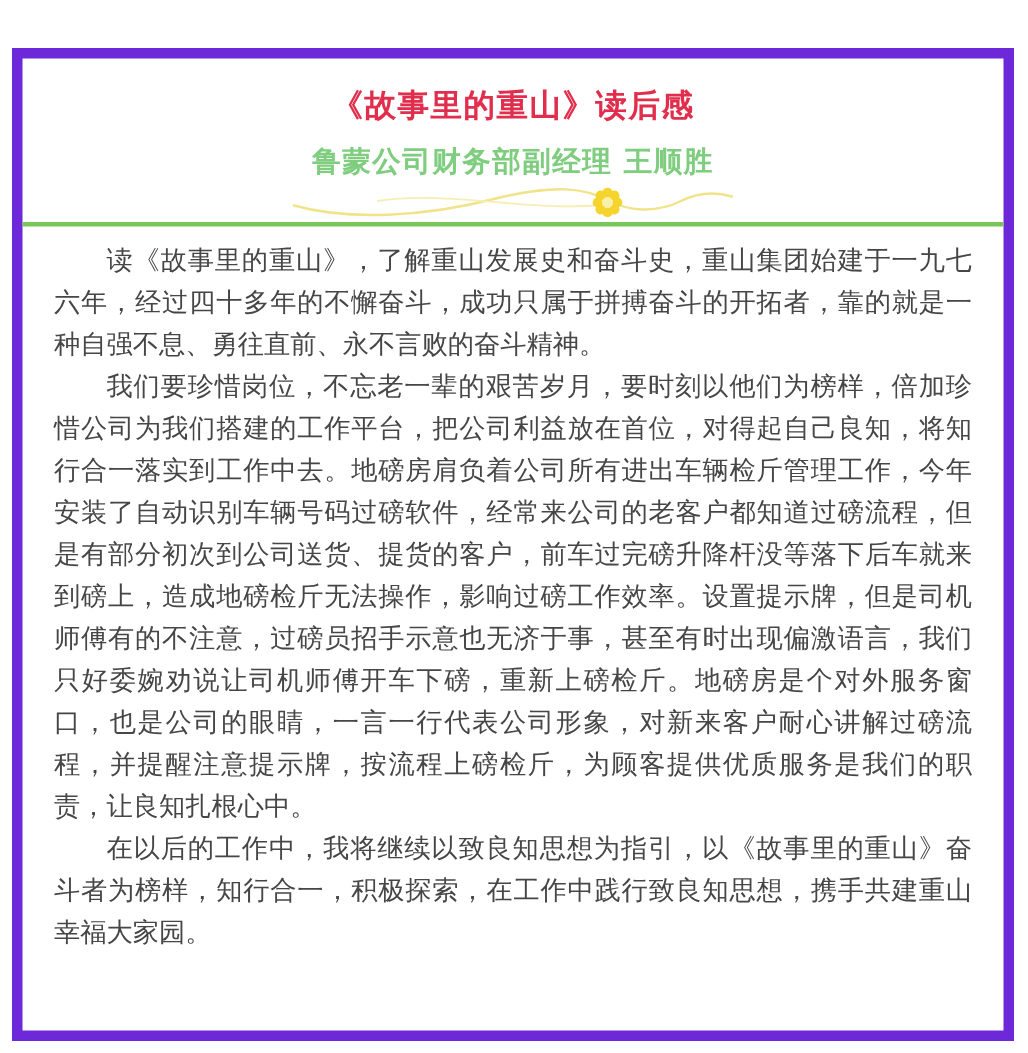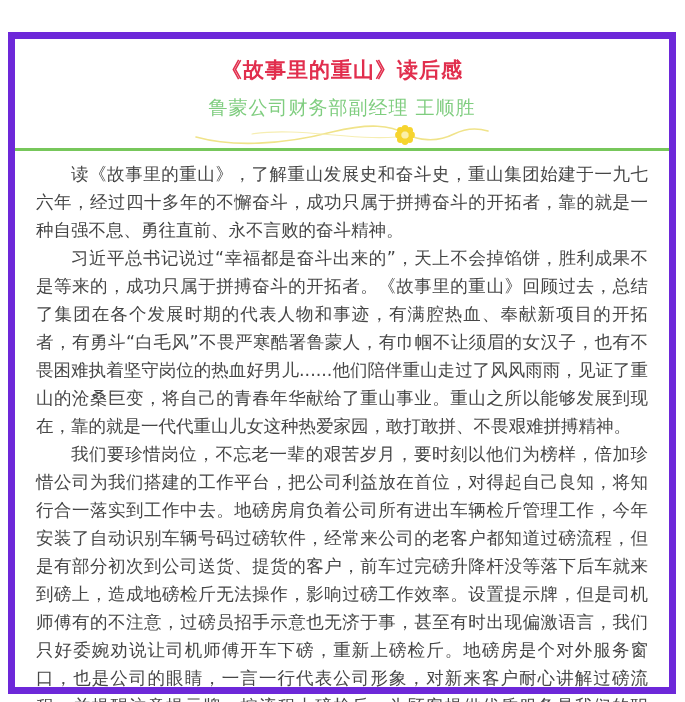--- a/index.html
+++ b/index.html
@@ -28,21 +28,21 @@
   }
   .title {
     font-size: 21px;
     font-weight: bold;
     color: #e12e4d;
     margin: 0 0 11px 0;
     letter-spacing: 1px;
   }
   .byline {
     font-size: 19px;
-    font-weight: normal;
+    font-weight: bold;
     color: #7fcd7f;
     margin: 0;
     letter-spacing: 1px;
   }
   .decoration {
     height: 26px;
     margin-top: 1px;
     display: flex;
     justify-content: center;
     align-items: center;
@@ -88,17 +88,16 @@
           <circle cx="213" cy="13" r="3.6" fill="#fbf0a8"></circle>
         </g>
       </svg>
     </div>
   </header>
 
   <div class="divider"></div>
 
   <main>
     <p>读《故事里的重山》，了解重山发展史和奋斗史，重山集团始建于一九七六年，经过四十多年的不懈奋斗，成功只属于拼搏奋斗的开拓者，靠的就是一种自强不息、勇往直前、永不言败的奋斗精神。</p>
-    <p>习近平总书记说过“幸福都是奋斗出来的”，天上不会掉馅饼，胜利成果不是等来的，成功只属于拼搏奋斗的开拓者。《故事里的重山》回顾过去，总结了集团在各个发展时期的代表人物和事迹，有满腔热血、奉献新项目的开拓者，有勇斗“白毛风”不畏严寒酷署鲁蒙人，有巾帼不让须眉的女汉子，也有不畏困难执着坚守岗位的热血好男儿......他们陪伴重山走过了风风雨雨，见证了重山的沧桑巨变，将自己的青春年华献给了重山事业。重山之所以能够发展到现在，靠的就是一代代重山儿女这种热爱家园，敢打敢拼、不畏艰难拼搏精神。</p>
     <p>我们要珍惜岗位，不忘老一辈的艰苦岁月，要时刻以他们为榜样，倍加珍惜公司为我们搭建的工作平台，把公司利益放在首位，对得起自己良知，将知行合一落实到工作中去。地磅房肩负着公司所有进出车辆检斤管理工作，今年安装了自动识别车辆号码过磅软件，经常来公司的老客户都知道过磅流程，但是有部分初次到公司送货、提货的客户，前车过完磅升降杆没等落下后车就来到磅上，造成地磅检斤无法操作，影响过磅工作效率。设置提示牌，但是司机师傅有的不注意，过磅员招手示意也无济于事，甚至有时出现偏激语言，我们只好委婉劝说让司机师傅开车下磅，重新上磅检斤。地磅房是个对外服务窗口，也是公司的眼睛，一言一行代表公司形象，对新来客户耐心讲解过磅流程，并提醒注意提示牌，按流程上磅检斤，为顾客提供优质服务是我们的职责，让良知扎根心中。</p>
     <p>在以后的工作中，我将继续以致良知思想为指引，以《故事里的重山》奋斗者为榜样，知行合一，积极探索，在工作中践行致良知思想，携手共建重山幸福大家园。</p>
   </main>
 </div>
 
 </body></html>

